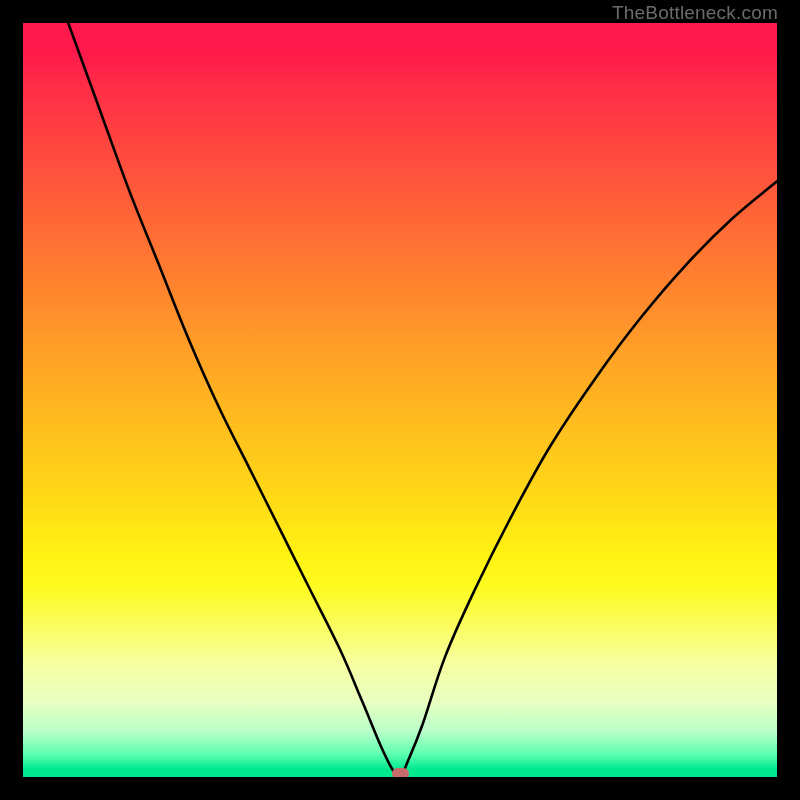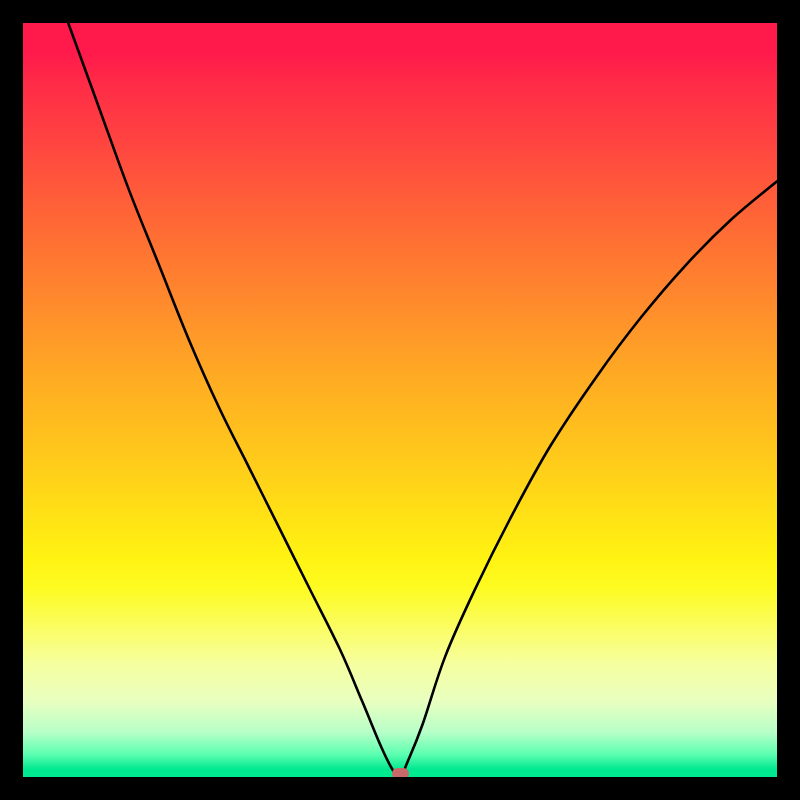--- a/index.html
+++ b/index.html
@@ -71,20 +71,21 @@
     width: 17px;
     height: 11px;
     border-radius: 6px;
     background: #c96a6a;
   }
 </style>
 </head>
 <body>
 
 <div class="frame">
+  <div class="watermark">TheBottleneck.com</div>
 
   <div class="plot-area">
     <div class="gradient-bg"></div>
 
     <svg class="curve-svg" viewBox="0 0 754 754" preserveAspectRatio="none">
       <path id="curve-path" fill="none" stroke="#000" stroke-width="2.6" stroke-linecap="round" d="M 45.24 0.00 C 50.67 14.93, 64.54 53.08, 75.40 82.94 C 86.26 112.80, 94.70 137.38, 105.56 165.88 C 116.42 194.38, 124.86 214.14, 135.72 241.28 C 146.58 268.42, 155.02 290.89, 165.88 316.68 C 176.74 342.47, 185.18 361.47, 196.04 384.54 C 206.90 407.61, 215.34 423.14, 226.20 444.86 C 237.06 466.58, 245.50 483.46, 256.36 505.18 C 267.22 526.90, 275.66 543.78, 286.52 565.50 C 297.38 587.22, 307.18 605.46, 316.68 625.82 C 326.18 646.18, 331.84 660.96, 339.30 678.60 C 346.76 696.24, 352.72 711.63, 358.15 723.84 C 363.58 736.05, 366.07 741.03, 369.46 746.46 C 372.85 751.89, 374.29 755.36, 377.00 754.00 C 379.71 752.64, 380.47 748.42, 384.54 738.92 C 388.61 729.42, 392.83 720.22, 399.62 701.22 C 406.41 682.22, 412.74 657.79, 422.24 633.36 C 431.74 608.93, 440.19 591.29, 452.40 565.50 C 464.61 539.71, 476.53 515.89, 490.10 490.10 C 503.67 464.31, 512.87 446.67, 527.80 422.24 C 542.73 397.81, 556.75 377.45, 573.04 354.38 C 589.33 331.31, 601.99 314.42, 618.28 294.06 C 634.57 273.70, 647.23 258.92, 663.52 241.28 C 679.81 223.64, 692.47 210.97, 708.76 196.04 C 725.05 181.11, 745.86 165.13, 754.00 158.34"></path>
     </svg>
 
     <div id="opt-marker" class="marker" style="left: 369px; top: 745px;"></div>
   </div>

